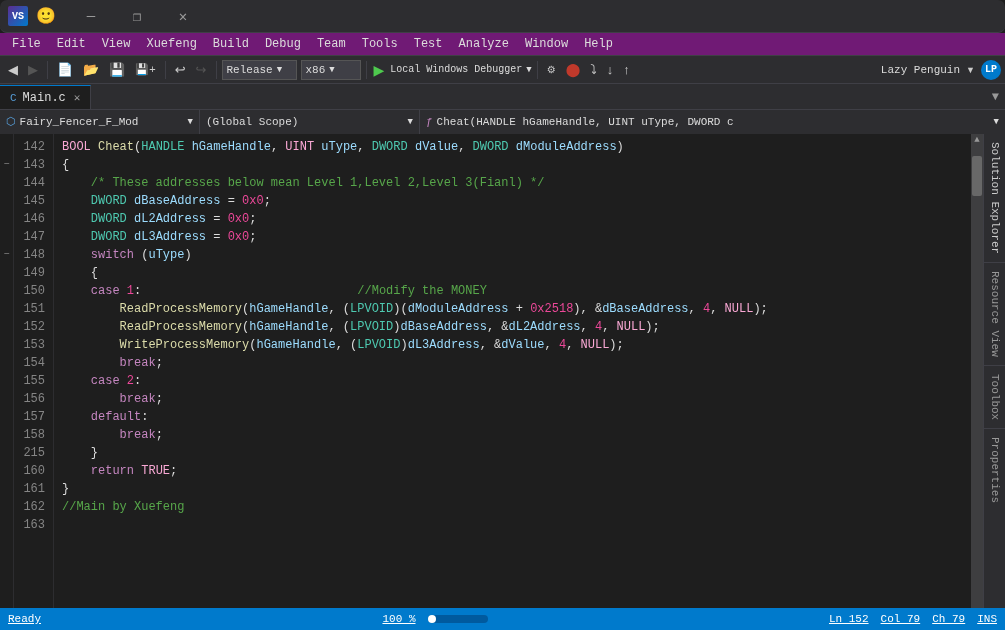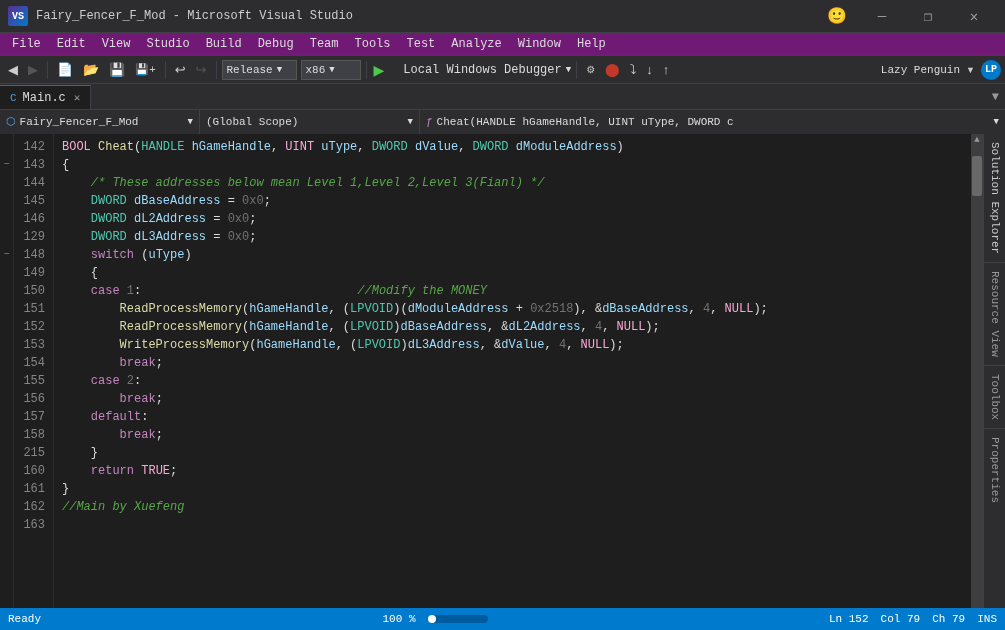--- a/index.html
+++ b/index.html
@@ -1,70 +1,69 @@
 <!DOCTYPE html>
 <html><head>
   <meta charset="utf-8">
   <style>
     * { margin: 0; padding: 0; box-sizing: border-box; }
     body { font-family: 'Consolas', 'Courier New', monospace; background: #1e1e1e; color: #dcdcdc; width: 1005px; height: 630px; overflow: hidden; font-size: 12px; }
 
     
-    #title-bar { background: #2d2d30; height: 30px; display: flex; align-items: center; padding: 16px 8px; border-bottom: 1px solid #3f3f46; }
+    #title-bar { background: #2d2d30; height: 30px; display: flex; align-items: center; padding: 16px 8px; border-bottom: 1px solid #3f3f46; border-radius: 7px; }
     .title-btn { width: 46px; height: 30px; display: flex; align-items: center; justify-content: center; cursor: pointer; color: #999; font-size: 14px; }
 
     
     #menu-bar { background: #701a75; height: 23px; display: flex; align-items: center; padding: 0 4px; border-bottom: 1px solid #3f3f46; }
     .menu-item { padding: 2px 8px; font-size: 12px; color: #dcdcdc; cursor: pointer; height: 23px; display: flex; align-items: center; }
 
     
     #toolbar { background: #2d2d30; height: 28px; display: flex; align-items: center; padding: 0 4px; gap: 2px; border-bottom: 1px solid #3f3f46; }
     .toolbar-sep { width: 1px; height: 18px; background: #3f3f46; margin: 0 3px; }
     .toolbar-spacer { flex: 1; }
 
     
-    #status-bar { background: #007acc; height: 22px; display: flex; align-items: center; padding: 0 8px; gap: 12px; font-size: 11px; color: #fff; }
+    #status-bar { background: #007acc; height: 22px; display: flex; align-items: center; padding: 0 8px; gap: 12px; font-size: 11px; color: #fff; text-decoration: underline; }
 
     
     .kw { color: #f9a8d4; }
     .kw2 { color: #c586c0; }
     .type { color: #4ec9b0; }
     .func { color: #dcdcaa; }
-    .num { color: #737373; }
-    .comment { color: #57a64a; font-style: italic; }
+    .num { color: #ec4899; }
+    .comment { color: #57a64a; }
     .param { color: #9cdcfe; }
     .punc { color: #dcdcdc; }
     .var { color: #9cdcfe; }
     .op { color: #dcdcdc; }
 
     pre { margin: 0; font-family: 'Consolas', 'Courier New', monospace; }
 
     .toolbar-icon-btn { background: none; border: none; color: #ccc; font-size: 13px; cursor: pointer; padding: 2px 4px; }
   </style>
 </head>
 <body>
 
 <div id="title-bar">
   <div style="width:20px;height:20px;margin-right:8px;background:linear-gradient(135deg,#5c2d91,#007acc);border-radius:2px;display:flex;align-items:center;justify-content:center;">
     <span style="color:#fff;font-size:10px;font-weight:bold;">VS</span>
   </div>
-  <span style="flex:1;font-size:12px;color:#ccc;">Fairy_Fencer_F_Mod - Microsoft Visual Studio</span>
   <span style="margin-right:12px;font-size:16px;">🙂</span>
   <div style="display:flex;">
     <div class="title-btn">—</div>
     <div class="title-btn">❐</div>
     <div class="title-btn close">✕</div>
   </div>
 </div>
 
 <div id="menu-bar">
   <div class="menu-item">File</div>
   <div class="menu-item">Edit</div>
   <div class="menu-item">View</div>
-  <div class="menu-item">Studio</div>
+  <div class="menu-item">Xuefeng</div>
   <div class="menu-item">Build</div>
   <div class="menu-item">Debug</div>
   <div class="menu-item">Team</div>
   <div class="menu-item">Tools</div>
   <div class="menu-item">Test</div>
   <div class="menu-item">Analyze</div>
   <div class="menu-item">Window</div>
   <div class="menu-item">Help</div>
 </div>
 
@@ -89,21 +88,21 @@
     <span style="font-size:9px;">▼</span>
   </div>
 
   <div style="background:#3f3f46;border:1px solid #555;color:#dcdcdc;font-size:11px;height:20px;padding:0 4px;cursor:pointer;display:flex;align-items:center;gap:4px;min-width:60px;margin-left:2px;">
     <span>x86</span>
     <span style="font-size:9px;">▼</span>
   </div>
   <div class="toolbar-sep"></div>
 
   <button style="background:transparent;border:none;color:#4ec94e;font-size:14px;cursor:pointer;padding:0 2px;">▶</button>
-  <span style="color:#dcdcdc;font-size:12px;margin-left:15px;">Local Windows Debugger</span>
+  <span style="color:#dcdcdc;font-size:10px;margin-left:2px;">Local Windows Debugger</span>
   <span style="color:#dcdcdc;font-size:9px;cursor:pointer;margin-left:2px;">▼</span>
   <div class="toolbar-sep"></div>
 
   <button class="toolbar-icon-btn" style="font-size:10px;">⚙</button>
   <button class="toolbar-icon-btn" style="color:#c0392b;">⬤</button>
   <button class="toolbar-icon-btn">⤵</button>
   <button class="toolbar-icon-btn">↓</button>
   <button class="toolbar-icon-btn">↑</button>
   <div class="toolbar-spacer"></div>
 
@@ -160,21 +159,21 @@
         </div>
       <div style="height:18px;"></div>
     </div>
 
     <div style="width:40px;background:#1e1e1e;padding:4px 0;text-align:right;color:#858585;font-size:12px;line-height:18px;padding-right:8px;border-right:1px solid #2d2d30;user-select:none;overflow:hidden;">
       <div>142</div>
       <div>143</div>
       <div>144</div>
       <div>145</div>
       <div>146</div>
-      <div>129</div>
+      <div>147</div>
       <div>148</div>
       <div>149</div>
       <div>150</div>
       <div>151</div>
       <div>152</div>
       <div>153</div>
       <div>154</div>
       <div>155</div>
       <div>156</div>
       <div>157</div>

